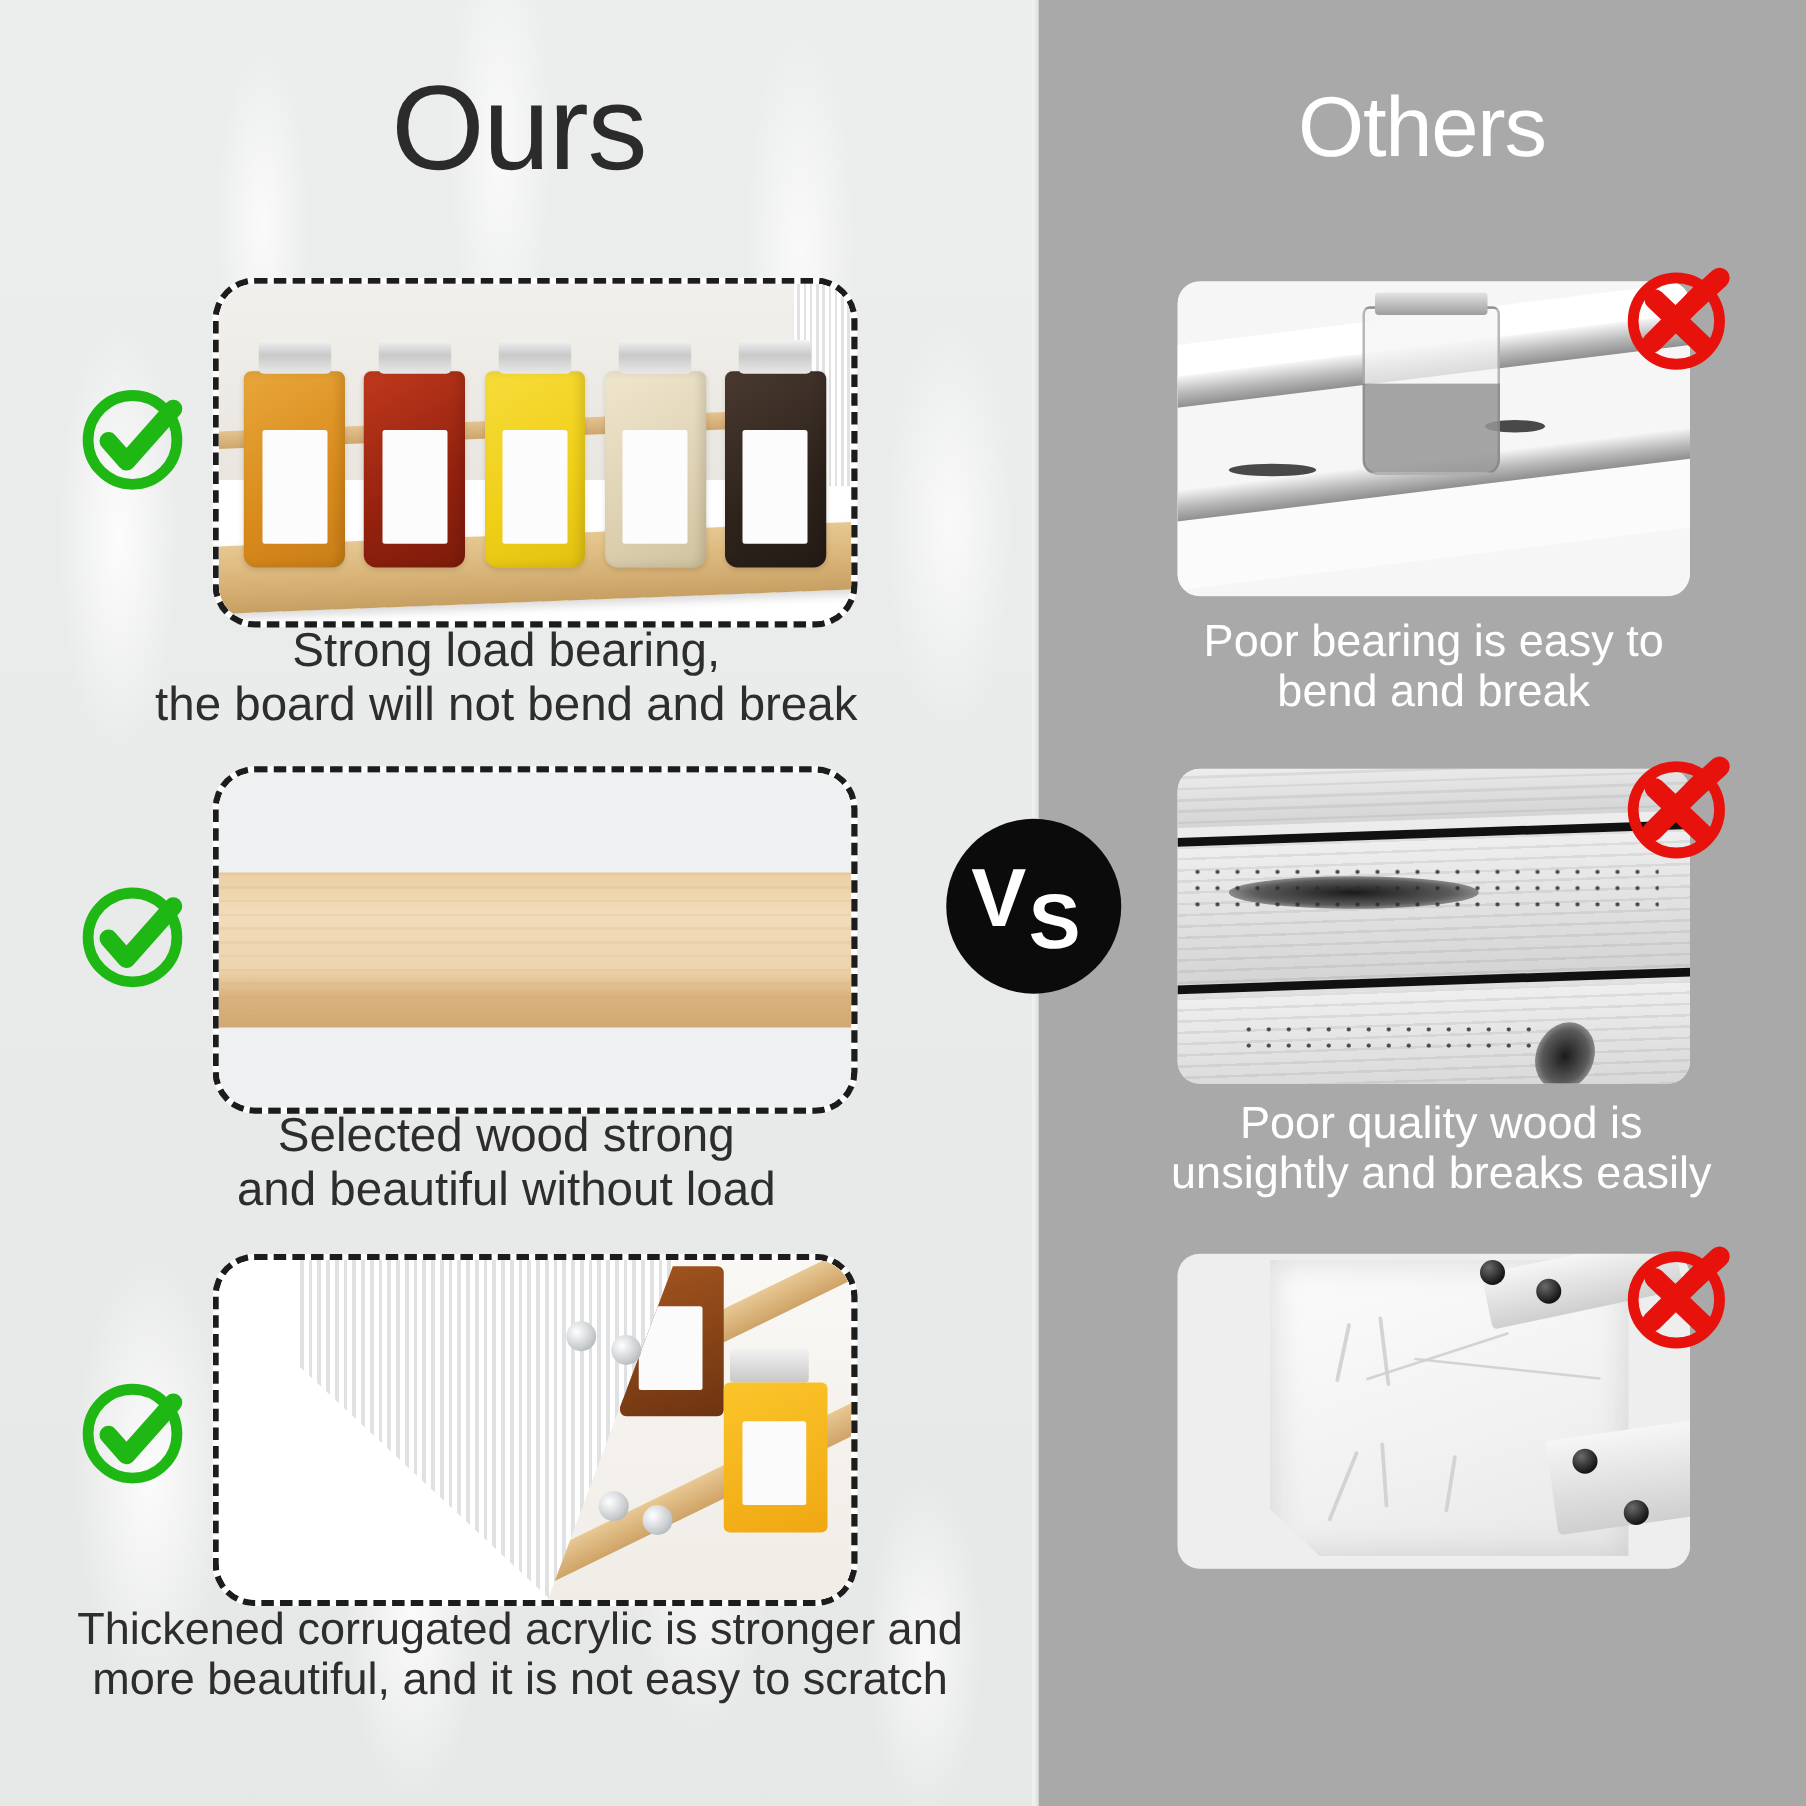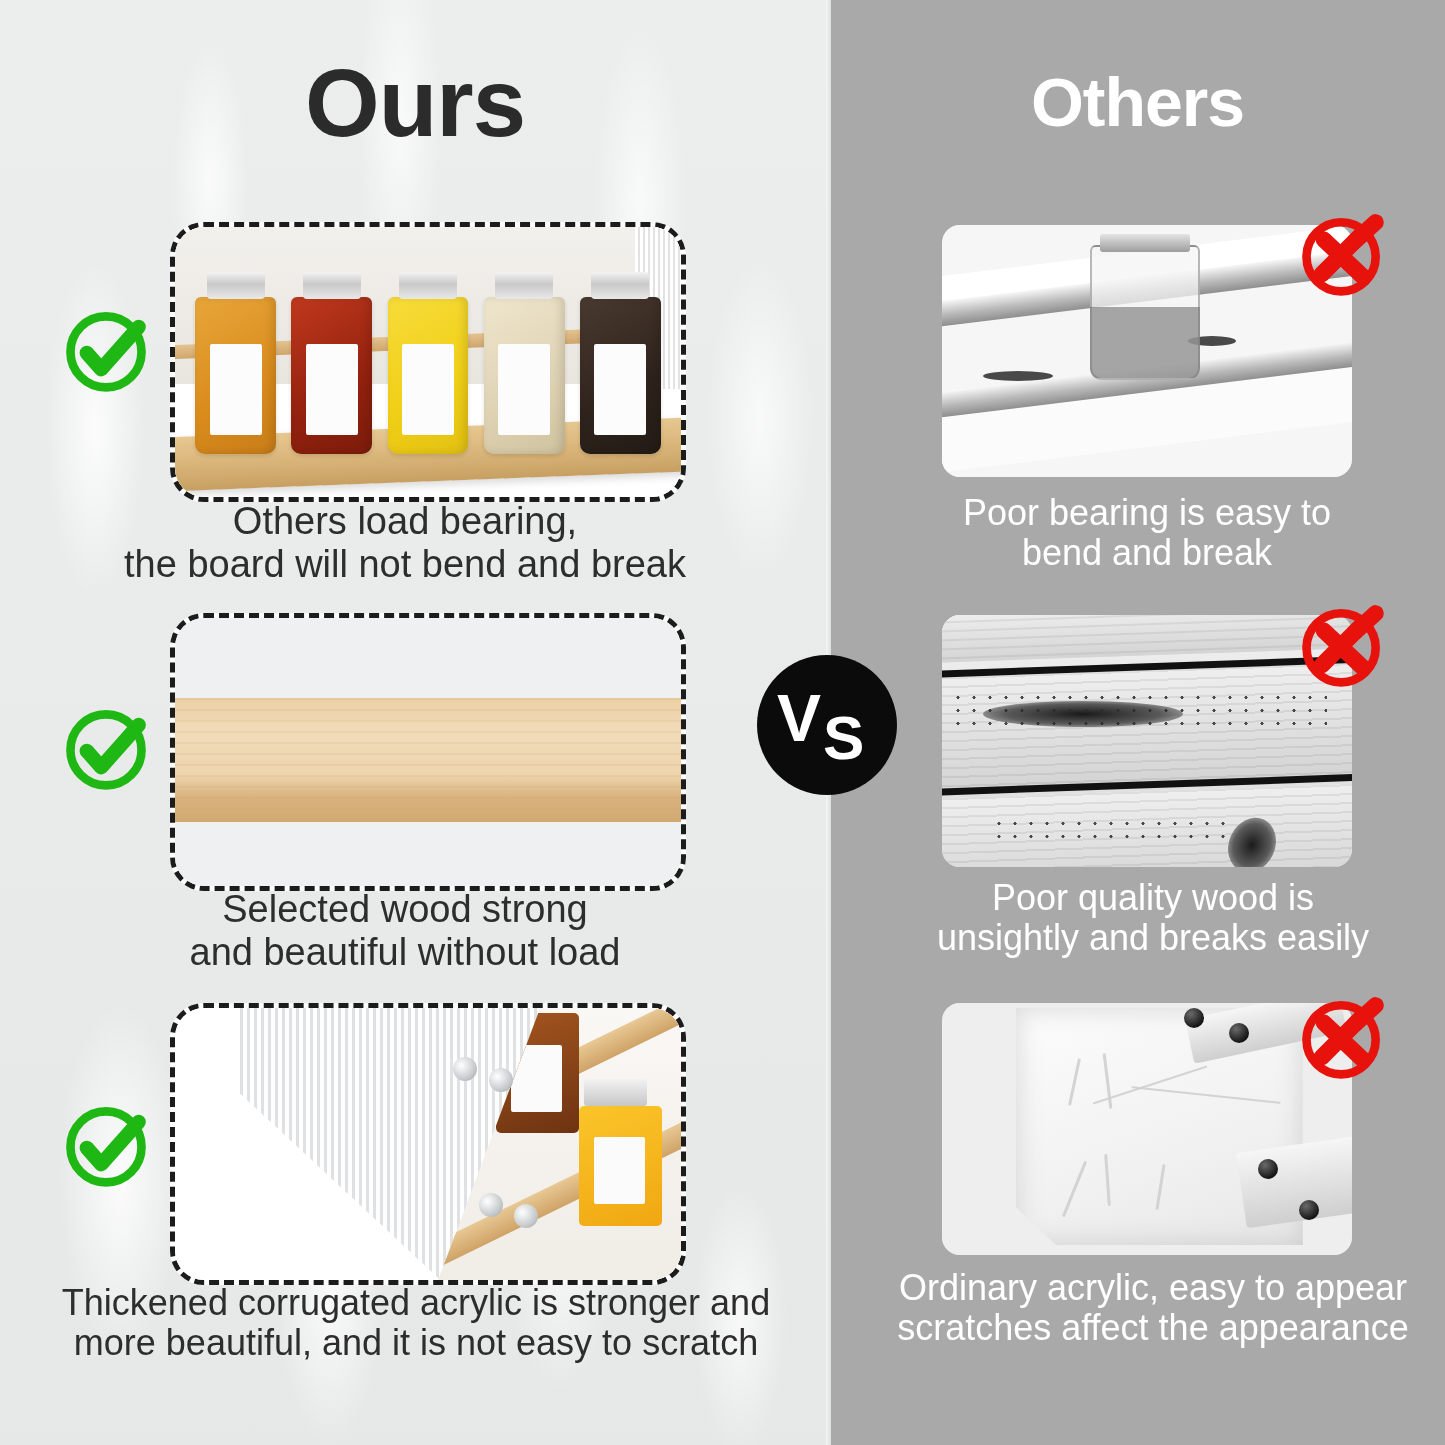--- a/index.html
+++ b/index.html
@@ -49,21 +49,21 @@
     position: absolute;
     left: 826px; top: 0;
     width: 5px; height: 1445px;
     background: linear-gradient(90deg,#f4f5f5,#dcdedd);
   }
 
   
   .title {
     position: absolute;
     text-align: center;
-    font-weight: bold;
+    font-weight: normal;
     letter-spacing: -1px;
     line-height: 1;
   }
   .title-ours {
     left: 0; top: 55px; width: 830px;
     font-size: 96px;
     color: #2b2b2b;
   }
   .title-others {
     left: 830px; top: 68px; width: 615px;
@@ -341,21 +341,21 @@
       <div class="jar j4">
           <div class="lid"></div>
           <div class="lbl"></div>
         </div>
       <div class="jar j5">
           <div class="lid"></div>
           <div class="lbl"></div>
         </div>
     </div>
   </div>
-  <div class="cap cap-l" style="left:60px; top:500px; width:690px;">Others load bearing,
+  <div class="cap cap-l" style="left:60px; top:500px; width:690px;">Strong load bearing,
 the board will not bend and break</div>
 
   <div class="card-r" style="top:225px; height:252px;">
     <div class="ph-weak">
       <div class="gap1"></div>
       <div class="band b1"></div>
       <div class="gap2"></div>
       <div class="band b2"></div>
       <div class="knot" style="left:60%; top:44%;"></div>
       <div class="knot" style="left:10%; top:58%; width:70px;"></div>
@@ -463,16 +463,14 @@
       <div class="screw" style="left:87%; top:78%;"></div>
     </div>
   </div>
   <div class="mark" style="left:1295px; top:988px;">
     <svg viewBox="0 0 100 100">
       <circle cx="48" cy="54" r="36" fill="none" stroke="#e8120c" stroke-width="9"></circle>
       <path d="M30 36 L70 74 M70 30 L28 72" fill="none" stroke="#e8120c" stroke-width="17" stroke-linecap="round"></path>
       <path d="M62 38 L84 18" fill="none" stroke="#e8120c" stroke-width="17" stroke-linecap="round"></path>
     </svg>
   </div>
-  <div class="cap cap-r" style="left:886px; top:1268px; width:534px;">Ordinary acrylic, easy to appear
-scratches affect the appearance</div>
 
 </div>
 
 </body></html>

